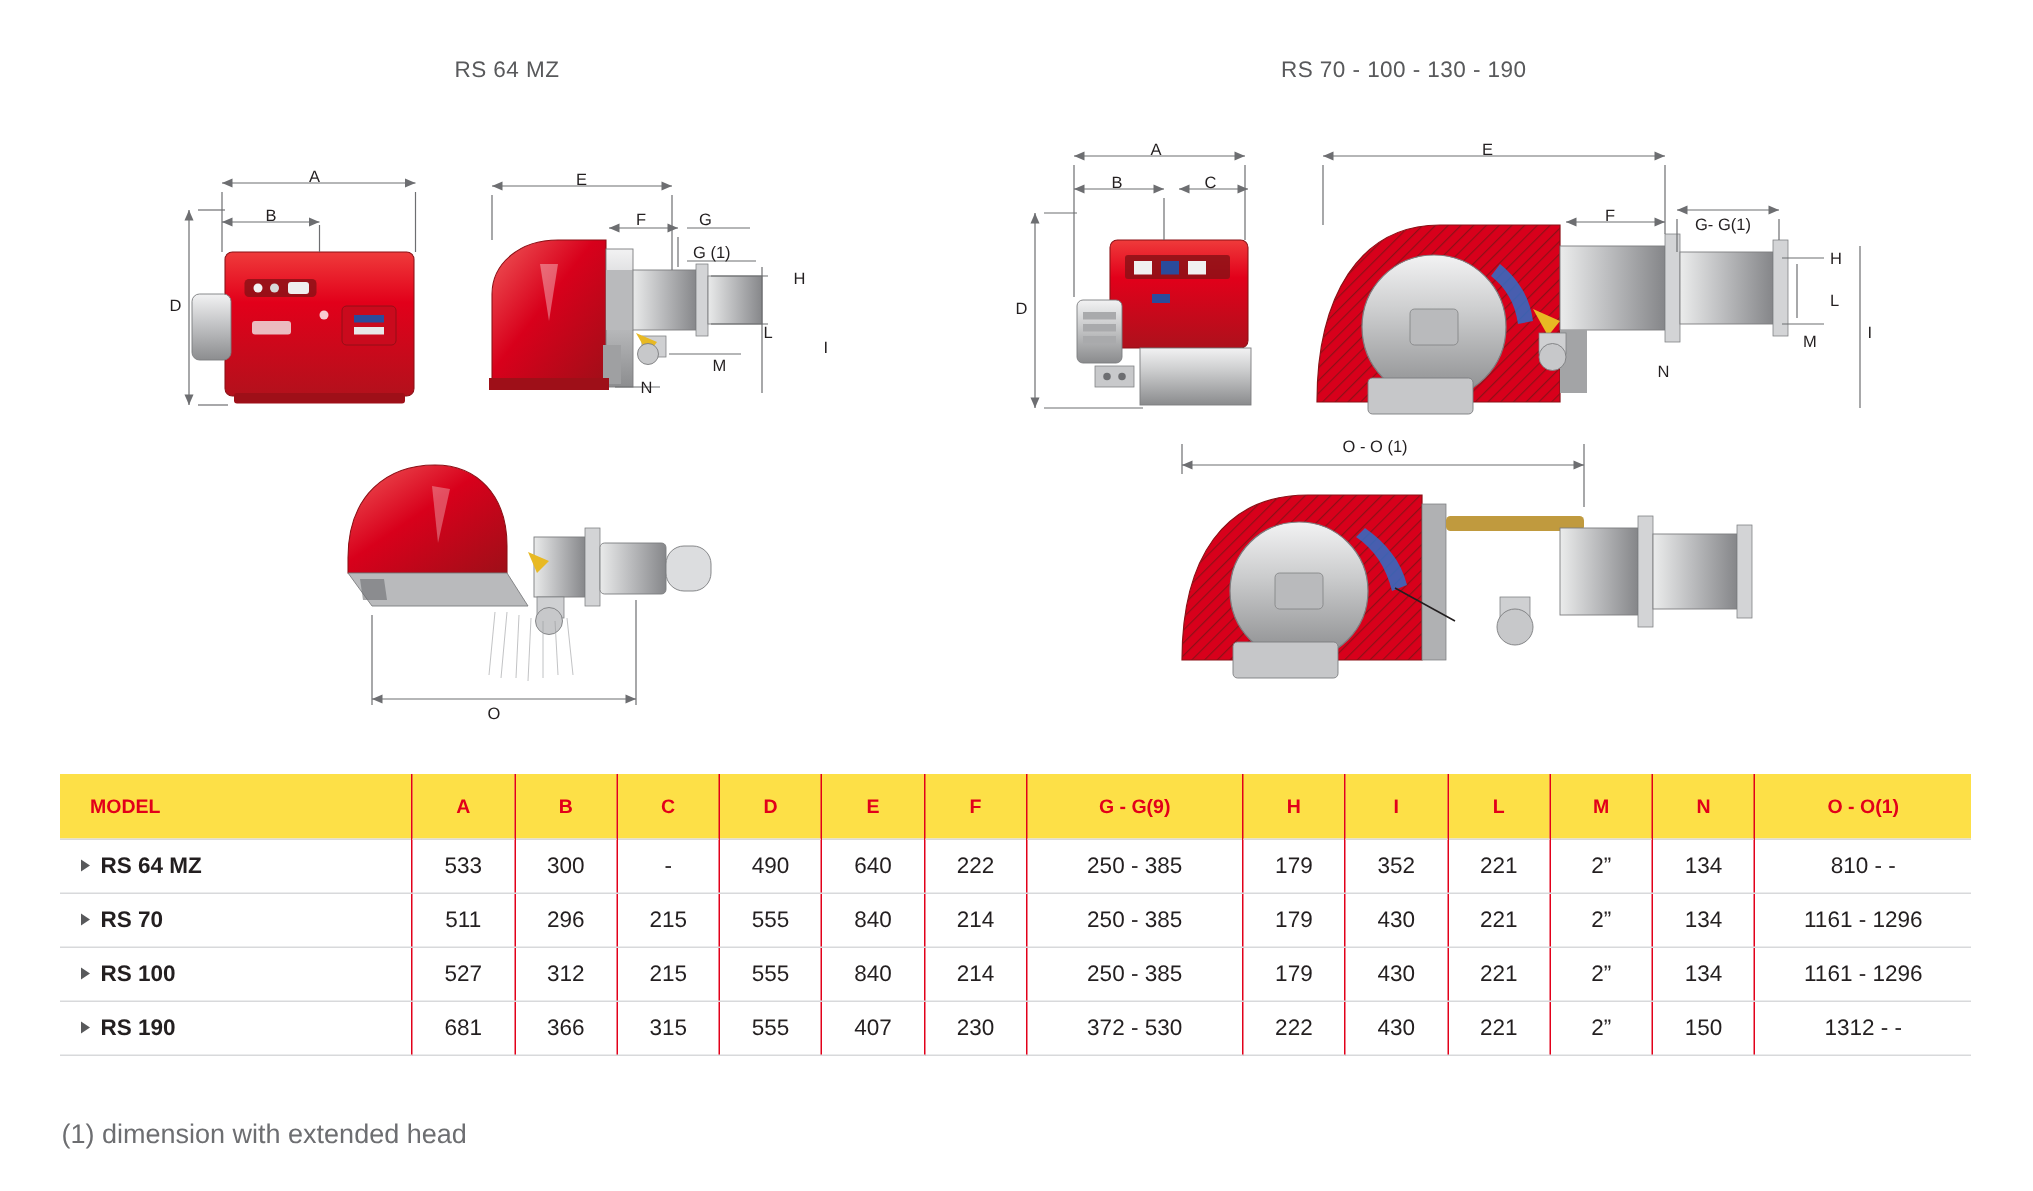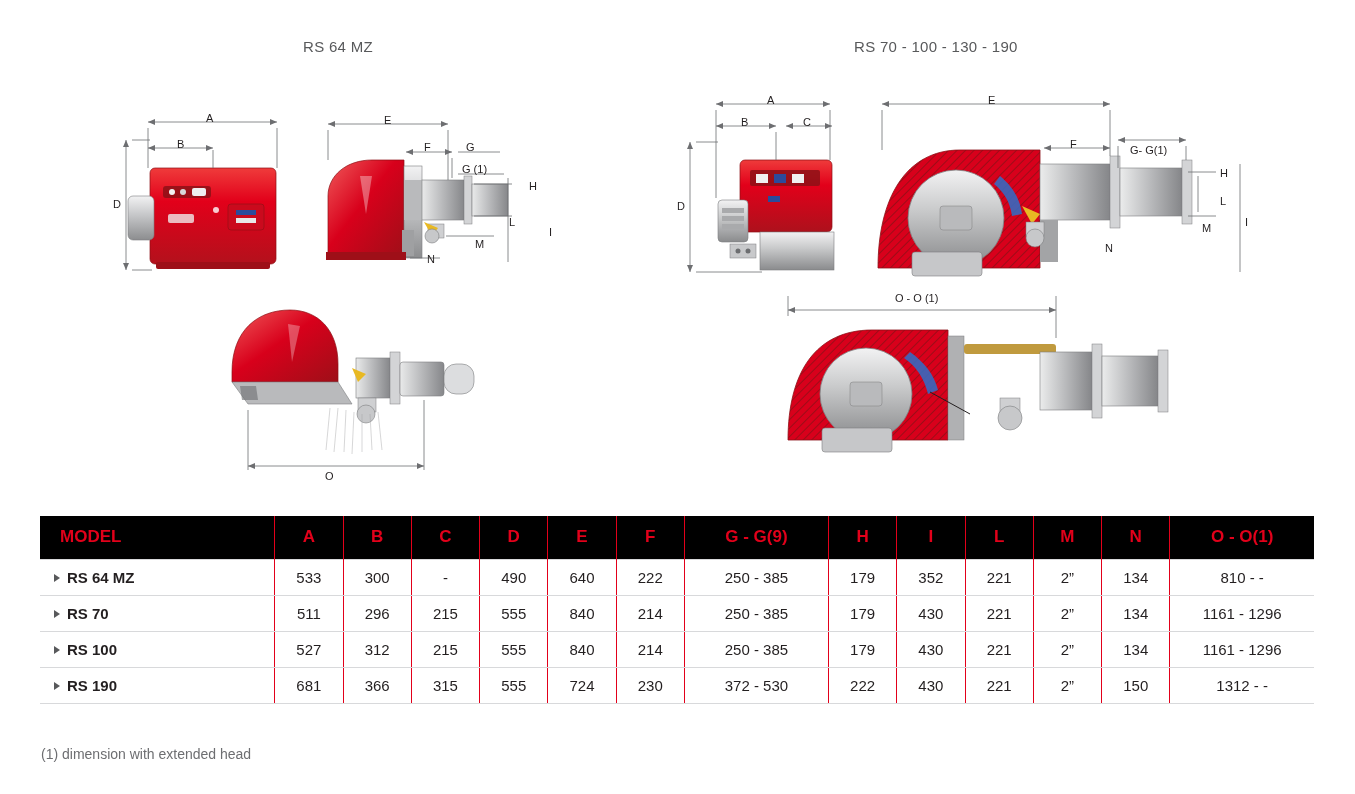--- a/index.html
+++ b/index.html
@@ -38,24 +38,24 @@
     position: absolute;
     left: 40px; top: 516px;
     width: 1274px;
   }
   table.spec {
     width: 100%;
     border-collapse: collapse;
     font-size: 15px;
   }
   table.spec thead th {
-    background: #000000;
+    background: #fde047;
     color: #e2001a;
     font-weight: bold;
-    font-size: 17px;
+    font-size: 13px;
     height: 43px;
     border-right: 1px solid #e2001a;
     text-align: center;
     padding: 0 6px;
   }
   table.spec thead th:last-child { border-right: none; }
   table.spec thead th.model-col {
     text-align: left;
     padding-left: 20px;
     border-right: 1px solid #e2001a;
@@ -84,21 +84,21 @@
     border-left: 6px solid #58595b;
     border-top: 4px solid transparent;
     border-bottom: 4px solid transparent;
     margin-right: 7px;
     vertical-align: middle;
     position: relative; top: -1px;
   }
   .footnote {
     position: absolute;
     left: 41px; top: 746px;
-    font-size: 14px;
+    font-size: 18px;
     color: #6d6e71;
     text-align: center;
   }
 
   
   col.c-model { width: 220px; }
   col.c-n     { width: 64px; }
   col.c-g     { width: 135px; }
   col.c-o     { width: 135px; }
 </style>
@@ -469,21 +469,21 @@
           <td>2”</td>
           <td>134</td>
           <td>1161 - 1296</td>
         </tr>
         <tr>
           <td class="model-col"><span class="tri"></span><span>RS 190</span></td>
           <td>681</td>
           <td>366</td>
           <td>315</td>
           <td>555</td>
-          <td>724</td>
+          <td>407</td>
           <td>230</td>
           <td>372 - 530</td>
           <td>222</td>
           <td>430</td>
           <td>221</td>
           <td>2”</td>
           <td>150</td>
           <td>1312 -        -</td>
         </tr>
       </tbody>

